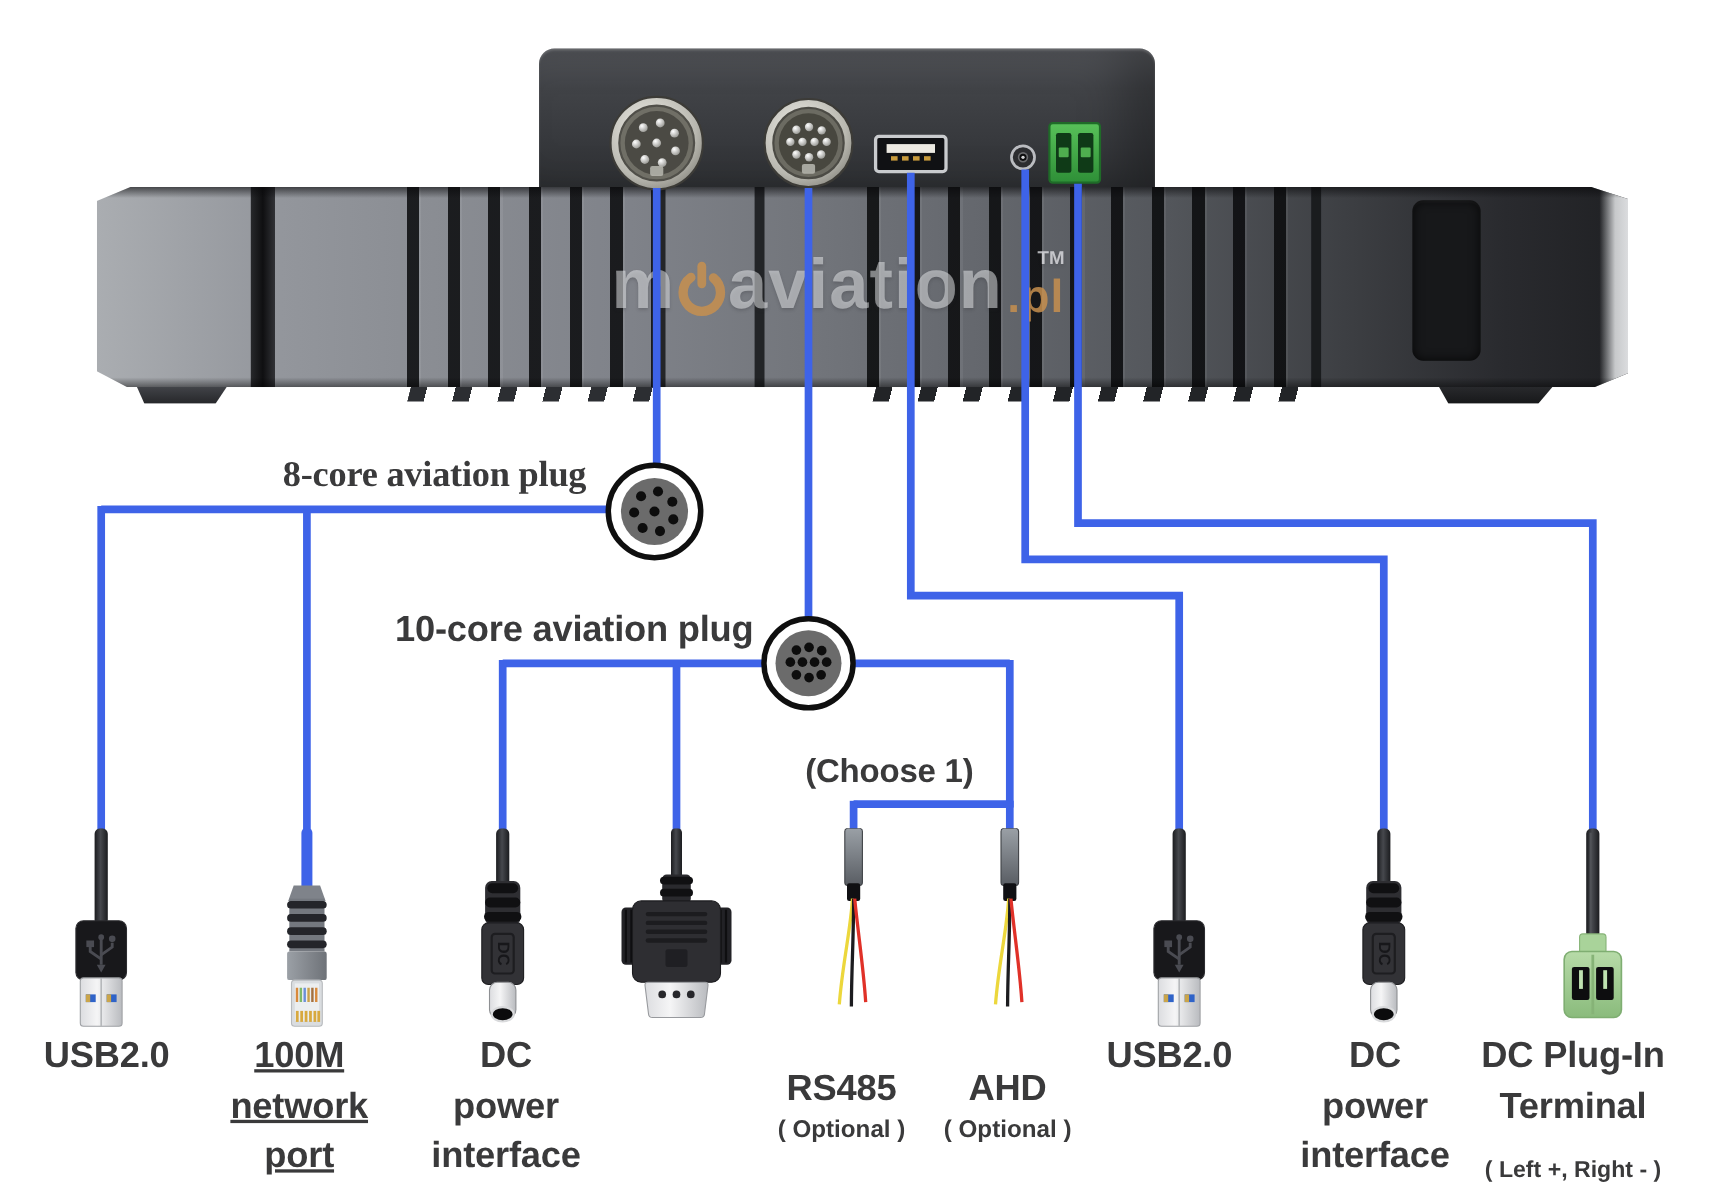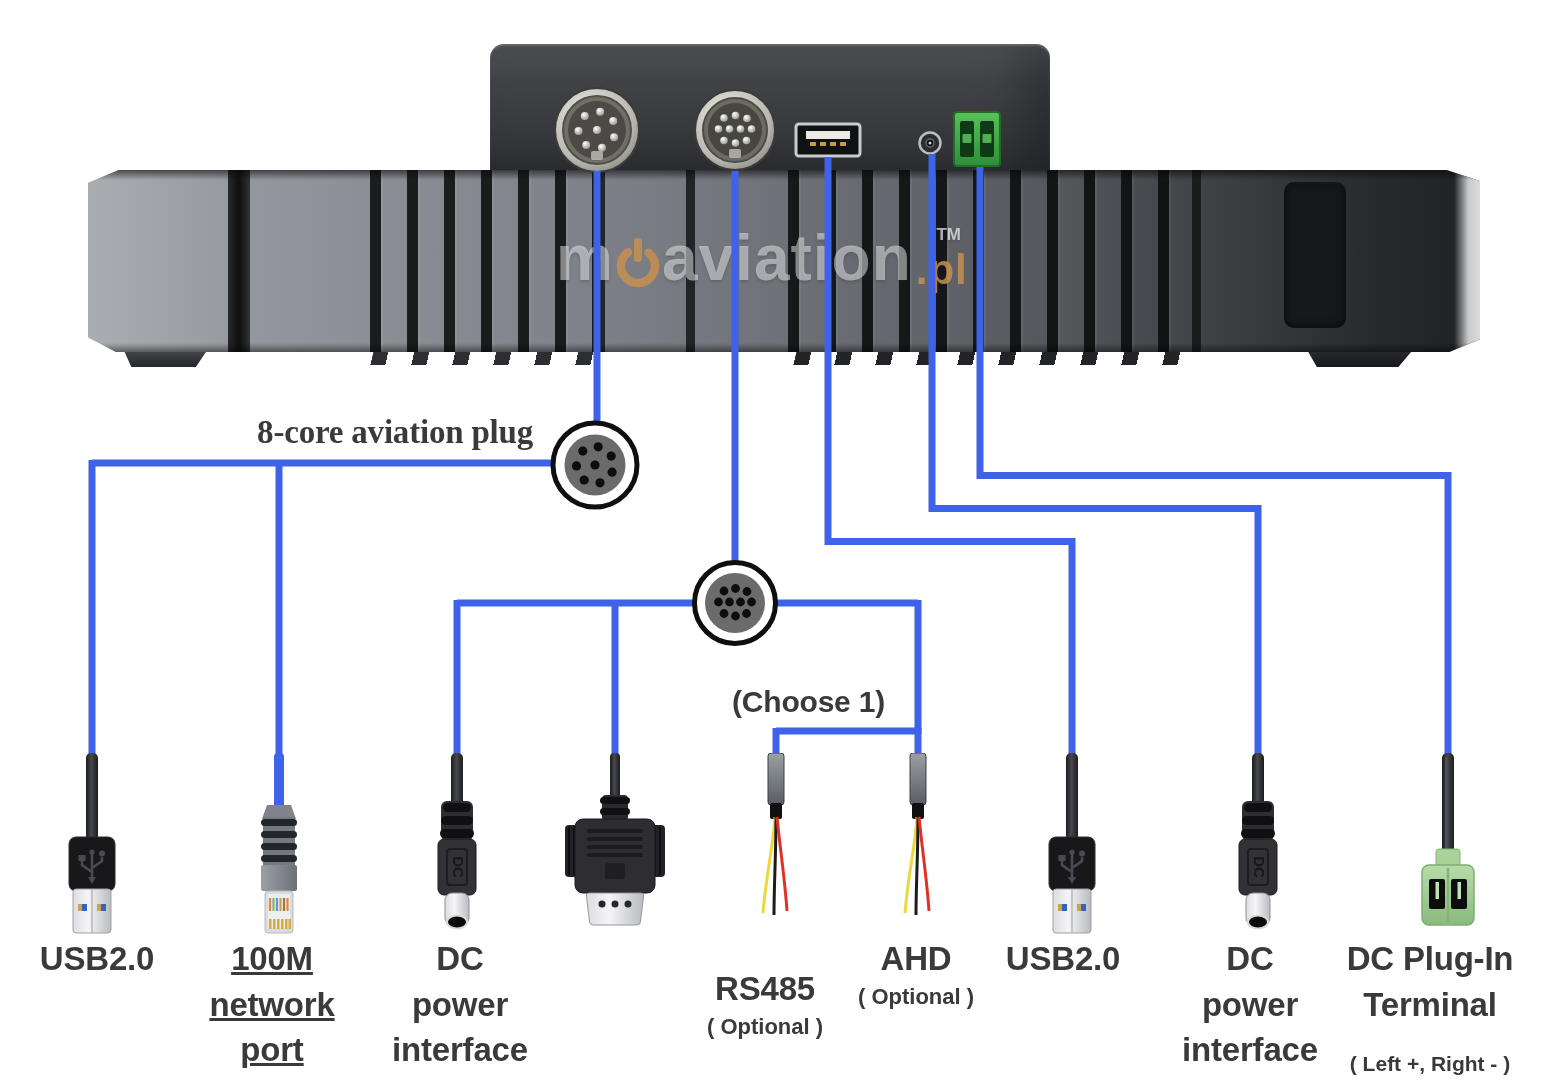--- a/index.html
+++ b/index.html
@@ -39,21 +39,21 @@
   .endfoot.r{left:1300px;width:120px;background:linear-gradient(180deg,#2a2b2e,#17181a);}
   .footstrip{top:350px;height:15px;z-index:1;transform:skewX(-14deg);}
   .footstrip.a{left:372px;width:235px;background:repeating-linear-gradient(90deg,#2c2e32 0 15px,rgba(0,0,0,0) 15px 41px);}
   .footstrip.b{left:795px;width:400px;background:repeating-linear-gradient(90deg,#222427 0 15px,rgba(0,0,0,0) 15px 41px);}
 
   
   .watermark{left:556px;top:226px;z-index:3;display:flex;align-items:flex-start;
     color:rgba(238,239,242,.5);text-shadow:0 2px 3px rgba(40,40,45,.22);
     font-weight:bold;font-size:64px;letter-spacing:1px;line-height:1;}
   .wm-pwr{margin:2px 2px 0 2px;}
-  .wm-end{display:flex;flex-direction:column;align-items:center;margin-left:4px;}
+  .wm-end{display:flex;flex-direction:column;align-items:flex-end;margin-left:4px;}
   .wm-tm{font-size:17px;letter-spacing:0;color:rgba(238,239,242,.72);margin:0 0 6px 14px;}
   .wm-pl{font-size:42px;color:rgba(199,143,79,.85);text-shadow:none;}
 
   
   svg.lines{left:0;top:0;z-index:4;}
   .callout{z-index:6;color:#3a3a3b;font-weight:bold;font-size:33px;letter-spacing:-.2px;}
   .callout.r{text-align:right;}
   .callout.c{text-align:left;}
 
   
@@ -253,20 +253,21 @@
           <circle cx="16.5" cy="-1" r="4.4"></circle>
         <circle cx="-11" cy="10.5" r="4.4"></circle>
           <circle cx="0.5" cy="13" r="4.4"></circle>
           <circle cx="11.5" cy="10.5" r="4.4"></circle>
       </g>
     </g>
   </svg>
 
   
   <div class="abs callout r" style="left:188px;top:414px;width:345px;font-family:Liberation Serif, serif;">8-core aviation plug</div>
+  <div class="abs callout r" style="left:330px;top:553px;width:355px;">10-core aviation plug</div>
   <div class="abs callout c" style="left:732px;top:685px;width:200px;font-size:30px;">(Choose 1)</div>
 
   
 
   
   <div class="abs cg" style="left:32px;">
     <svg width="120" height="188" viewBox="0 0 120 188">
       <rect x="54" y="0" width="12" height="88" rx="5" fill="url(#cg1)"></rect>
       <rect x="37" y="84" width="46" height="54" rx="7" fill="#18181b" stroke="#2c2c30"></rect>
       <g stroke="#4a4b52" stroke-width="2.6" fill="none">
@@ -452,21 +453,21 @@
   </div>
   <div class="abs clabel" style="left:340px;">
     <div class="l1">DC
 power
 interface</div>
   </div>
   <div class="abs clabel" style="left:645px;margin-top:30px;">
     <div class="l1">RS485</div>
     <div class="l2">( Optional )</div>
   </div>
-  <div class="abs clabel" style="left:796px;">
+  <div class="abs clabel" style="left:796px;margin-top:30px;">
     <div class="l1">AHD</div>
     <div class="l2">( Optional )</div>
   </div>
   <div class="abs clabel" style="left:943px;">
     <div class="l1">USB2.0</div>
   </div>
   <div class="abs clabel" style="left:1130px;">
     <div class="l1">DC
 power
 interface</div>

